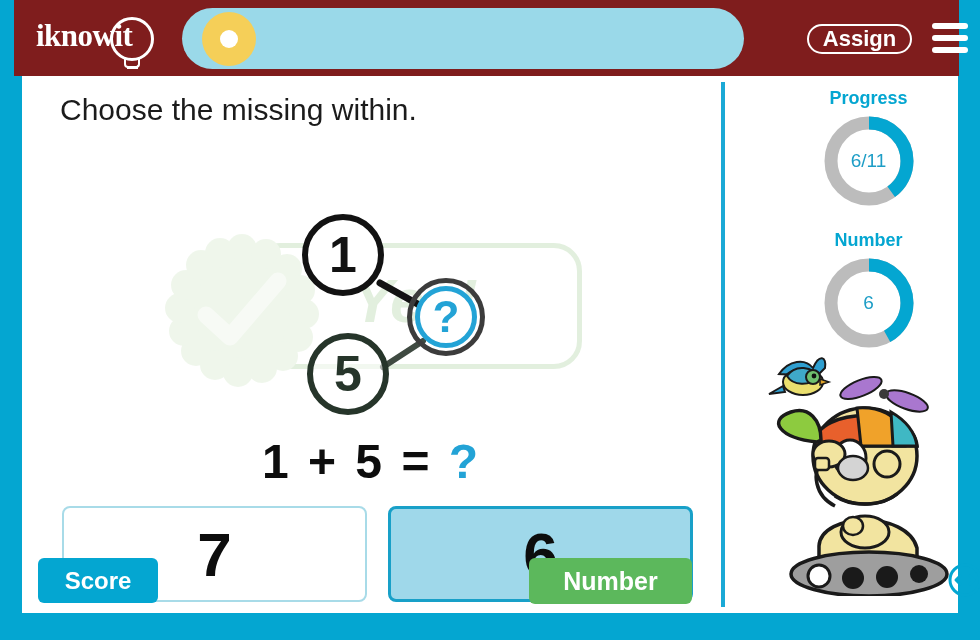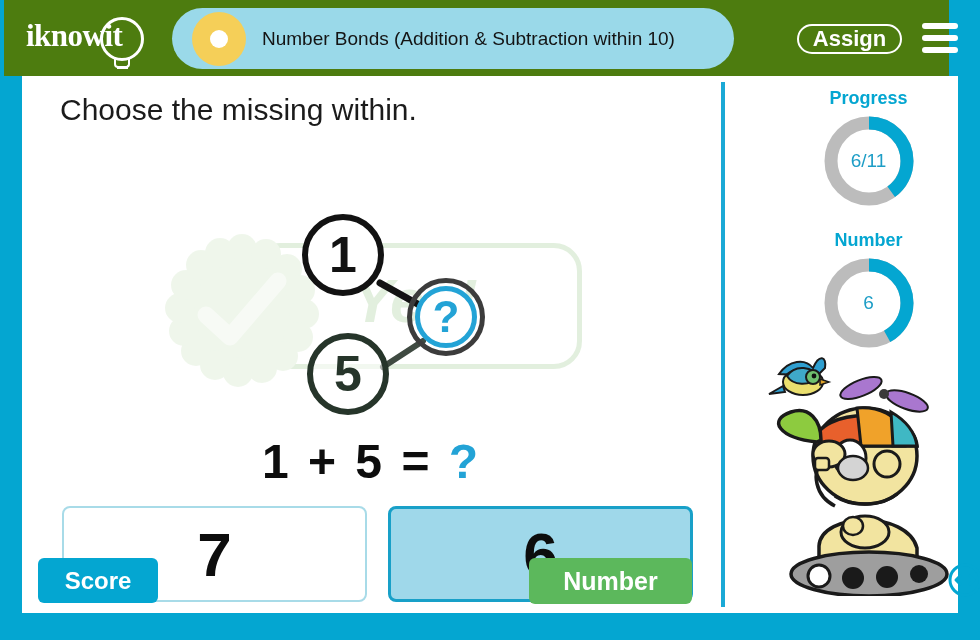--- a/index.html
+++ b/index.html
@@ -18,24 +18,24 @@
     position: relative;
     width: 980px;
     height: 640px;
     background: #04a6d1;
     box-sizing: border-box;
   }
 
   
   #header {
     position: absolute;
-    left: 4px; top: 0;
+    left: 14px; top: 0;
     width: 945px;
     height: 76px;
-    background: #4d7c0f;
+    background: #7f1d1d;
   }
 
   #logo {
     position: absolute;
     left: 22px; top: 14px;
     width: 140px; height: 50px;
     color: #ffffff;
     font-family: "Liberation Serif", serif;
     font-weight: bold;
     font-size: 31px;
@@ -372,21 +372,20 @@
       <span>iknowit</span>
       <span class="bulb-ring"></span>
       <span class="bulb-base"></span>
       <span class="bulb-base2"></span>
     </div>
 
     <div id="title-banner">
       <div id="title-dot-outer">
         <div id="title-dot-inner"></div>
       </div>
-      <div id="title-text">Number Bonds (Addition &amp; Subtraction within 10)</div>
     </div>
 
     <div id="assign-button">Assign</div>
 
     <div id="menu-button">
       <span></span>
       <span></span>
       <span></span>
     </div>
   </div>

